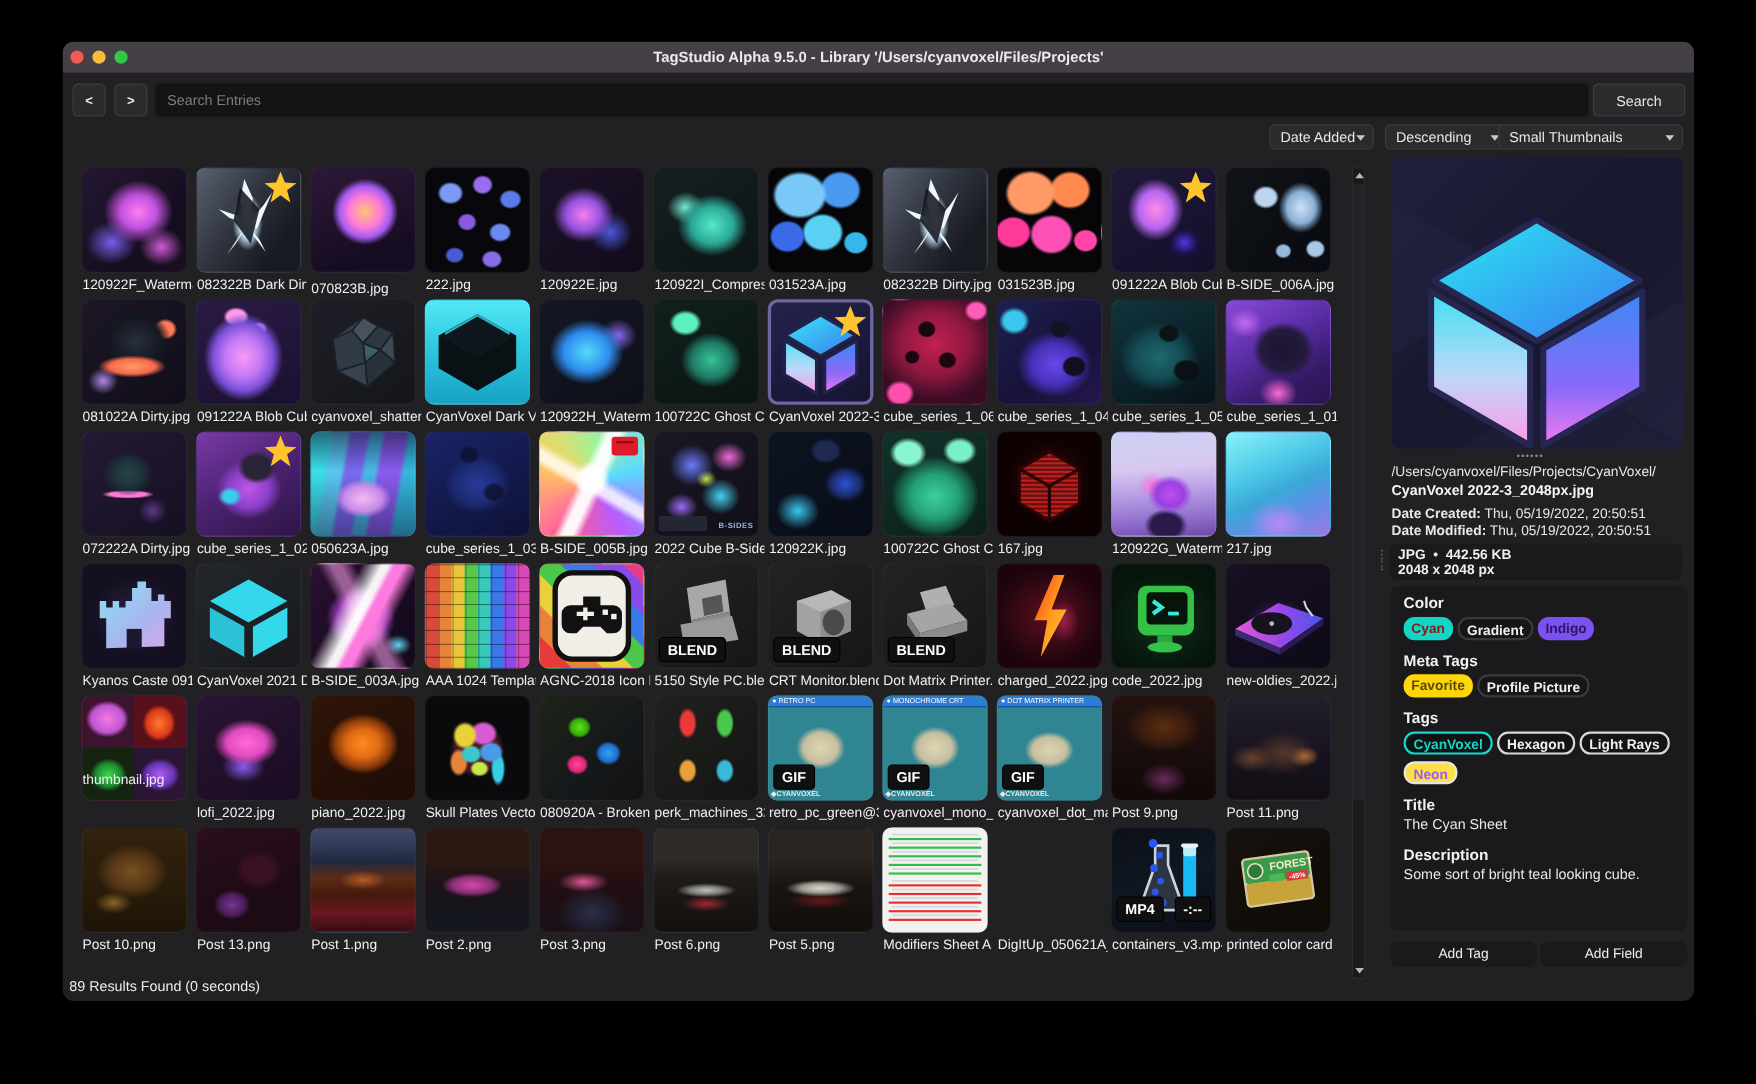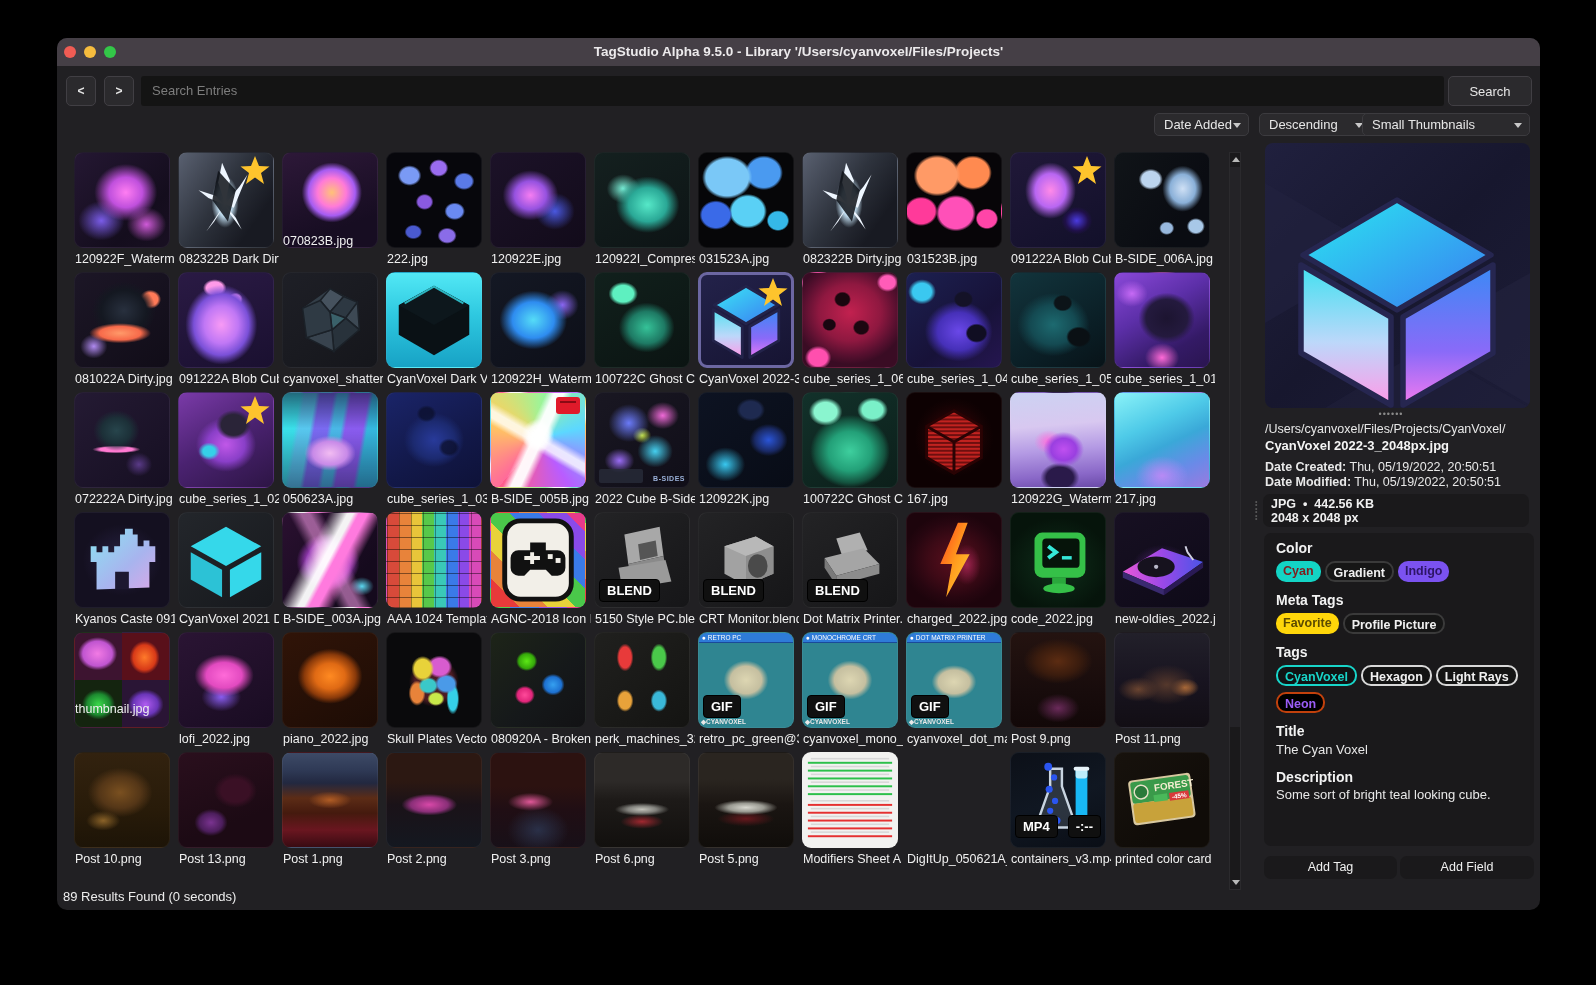--- a/index.html
+++ b/index.html
@@ -49,21 +49,21 @@
           <polygon points="45,52 30,46 20,38 38,44"></polygon>
         </g>
         <polygon points="40,18 58,38 50,70 34,48" fill="#0e1218" opacity=".85"></polygon>
       </svg>
       <svg width="34" height="34" viewBox="0 0 34 34" style="position:absolute;top:1px;right:1px">
         <path d="M17 2 L21 12 L31.5 12.5 L23 19 L26 30 L17 23.5 L8 30 L11 19 L2.5 12.5 L13 12 Z" fill="#fec42d"></path>
       </svg>
     </div>
 <div class="lb" style="left:122px;top:214px">082322B Dark Dirty.jpg</div>
 <div class="t" style="left:225px;top:114px;background:radial-gradient(40% 40% at 52% 42%, #ffc277 0%, #ff7ad8 38%, #a55cf2 62%, rgba(70,30,110,0) 80%),linear-gradient(160deg,#2d1838,#170d22 75%);"></div>
-<div class="lb" style="left:226px;top:196px">070823B.jpg</div>
+<div class="lb" style="left:226px;top:217px">070823B.jpg</div>
 <div class="t" style="left:329px;top:114px;background:radial-gradient(16% 14% at 24% 24%, #7a9af5 0 60%, transparent 78%),radial-gradient(13% 12% at 55% 16%, #9a6cf0 0 60%, transparent 78%),radial-gradient(14% 12% at 82% 30%, #5a7ae8 0 60%, transparent 78%),radial-gradient(12% 11% at 40% 52%, #8a5ae0 0 60%, transparent 78%),radial-gradient(14% 12% at 72% 62%, #6a8af2 0 60%, transparent 78%),radial-gradient(12% 10% at 28% 84%, #4a5ad0 0 60%, transparent 78%),radial-gradient(13% 11% at 64% 88%, #8a6ce8 0 60%, transparent 78%),#07070c;"></div>
 <div class="lb" style="left:330px;top:214px">222.jpg</div>
 <div class="t" style="left:433px;top:114px;background:radial-gradient(40% 36% at 42% 45%, #f57df2 0%, #9652e0 42%, transparent 74%),radial-gradient(30% 28% at 68% 62%, #4a58e0 0%, transparent 70%),linear-gradient(140deg,#1c1228,#120b1a);"></div>
 <div class="lb" style="left:434px;top:214px">120922E.jpg</div>
 <div class="t" style="left:537px;top:114px;background:radial-gradient(45% 40% at 56% 55%, #56e8c8 0%, #2aa896 45%, transparent 75%),radial-gradient(25% 22% at 30% 38%, #7af0d8 0%, transparent 70%),linear-gradient(150deg,#14201f,#0d1415);"></div>
 <div class="lb" style="left:538px;top:214px">120922I_Compressed</div>
 <div class="t" style="left:641px;top:114px;background:radial-gradient(29% 25% at 30% 26%, #7ac8f7 0 78%, transparent 92%),radial-gradient(22% 20% at 69% 21%, #4a9af0 0 78%, transparent 92%),radial-gradient(19% 17% at 18% 66%, #3a6ae8 0 78%, transparent 92%),radial-gradient(22% 20% at 52% 62%, #5ad0f5 0 78%, transparent 92%),radial-gradient(13% 12% at 84% 72%, #35b8e8 0 78%, transparent 92%),#060608;"></div>
 <div class="lb" style="left:642px;top:214px">031523A.jpg</div>
 <div class="t" style="left:745px;top:114px;background:radial-gradient(24% 46% at 49% 52%, #f4faff 0%, #bcd8ea 34%, rgba(90,110,130,0) 60%),linear-gradient(125deg,#596070 0%,#2e333d 45%,#181a22 78%);">
       <svg viewBox="0 0 96 96" style="position:absolute;inset:0;width:100%;height:100%;">
@@ -457,23 +457,23 @@
     <div style="position:absolute;left:13px;top:422px;width:270px;color:#e8e8e8;font-size:12.5px;line-height:14.5px"><b>Date Created:</b> Thu, 05/19/2022, 20:50:51<br><b>Date Modified:</b> Thu, 05/19/2022, 20:50:51</div>
     <div class="box" style="left:11px;top:456px;width:266px;height:33px;padding:3px 0 0 8px;color:#f0f0f0;font-size:12.5px;font-weight:bold;line-height:14px">JPG &nbsp;•&nbsp; 442.56 KB<br>2048 x 2048 px</div>
     <div style="position:absolute;left:3px;top:462px;width:4px;color:#5a5a5a;font-size:7px;line-height:3.4px">•<br>•<br>•<br>•<br>•<br>•</div>
     <div class="box" style="left:12px;top:495px;width:270px;height:313px;padding:8px 12px">
       <div class="hd">Color</div>
       <div class="prow"><span class="pl2" style="color:#7f1d1d;background:#13d4c5;">Cyan</span><span class="pl2" style="color:#f0f0f0;background:#161616;border:2px solid #3a3a3a;">Gradient</span><span class="pl2" style="color:#2d1566;background:#7b52f0;">Indigo</span></div>
       <div class="hd" style="margin-top:11px">Meta Tags</div>
       <div class="prow"><span class="pl2" style="color:#5c4a00;background:#ffd60a;">Favorite</span><span class="pl2" style="color:#f0f0f0;background:#161616;border:2px solid #3a3a3a;">Profile Picture</span></div>
       <div class="hd" style="margin-top:11px">Tags</div>
       <div class="prow"><span class="pl2" style="color:#18d5c9;background:#101314;border:2px solid #18d5c9;">CyanVoxel</span><span class="pl2" style="color:#f0f0f0;background:#141414;border:2px solid #d8d8d8;">Hexagon</span><span class="pl2" style="color:#f0f0f0;background:#141414;border:2px solid #d8d8d8;">Light Rays</span></div>
-      <div class="prow"><span class="pl2" style="color:#9a5cf5;background:#000000;border:2px solid #c2410c;">Neon</span></div>
+      <div class="prow"><span class="pl2" style="color:#9a5cf5;background:#fde047;border:2px solid #e5e5e5;">Neon</span></div>
       <div class="hd" style="margin-top:11px">Title</div>
-      <div style="margin-top:5px;color:#e8e8e8;font-size:13px;line-height:14px">The Cyan Voxel</div>
+      <div style="margin-top:5px;color:#e8e8e8;font-size:13px;line-height:14px">The Cyan Sheet</div>
       <div class="hd" style="margin-top:13px">Description</div>
       <div style="margin-top:4px;color:#e8e8e8;font-size:13px;line-height:14px">Some sort of bright teal looking cube.</div>
     </div>
     <div class="box" style="left:12px;top:818px;width:133px;height:23px;text-align:center;color:#f0f0f0;font-size:12.5px;line-height:23px">Add Tag</div>
     <div class="box" style="left:148px;top:818px;width:134px;height:23px;text-align:center;color:#f0f0f0;font-size:12.5px;line-height:23px">Add Field</div>
   </div>
 
   <div style="position:absolute;left:6px;bottom:6px;color:#ededed;font-size:13px">89 Results Found (0 seconds)</div>
 </div>
 </body></html>

